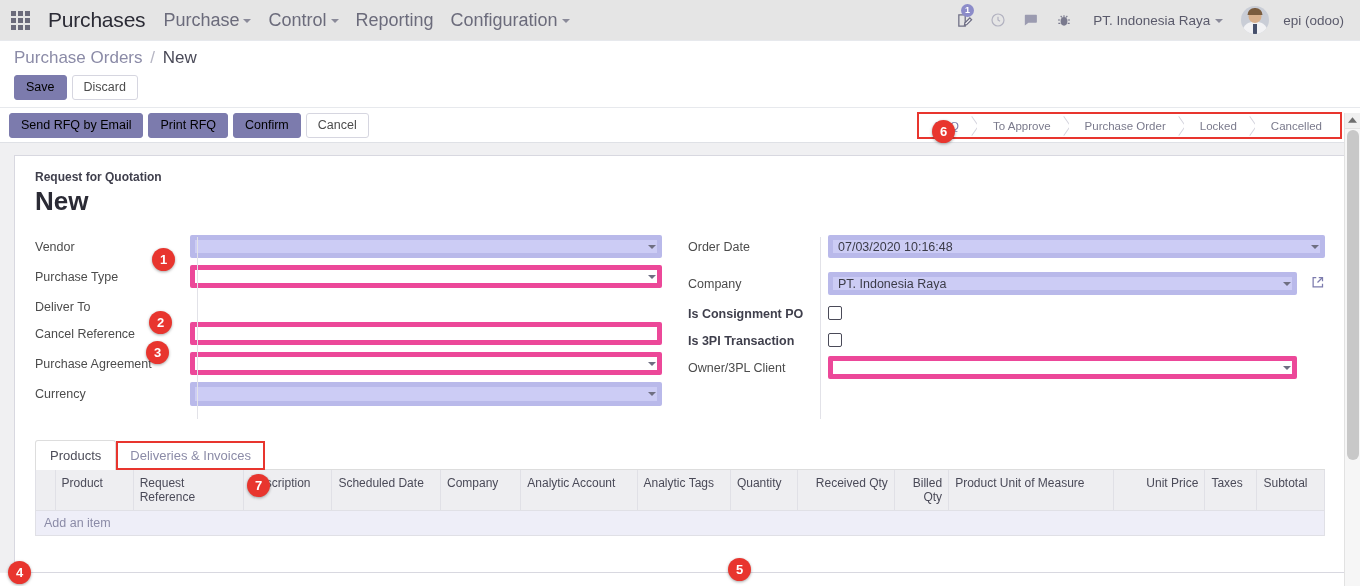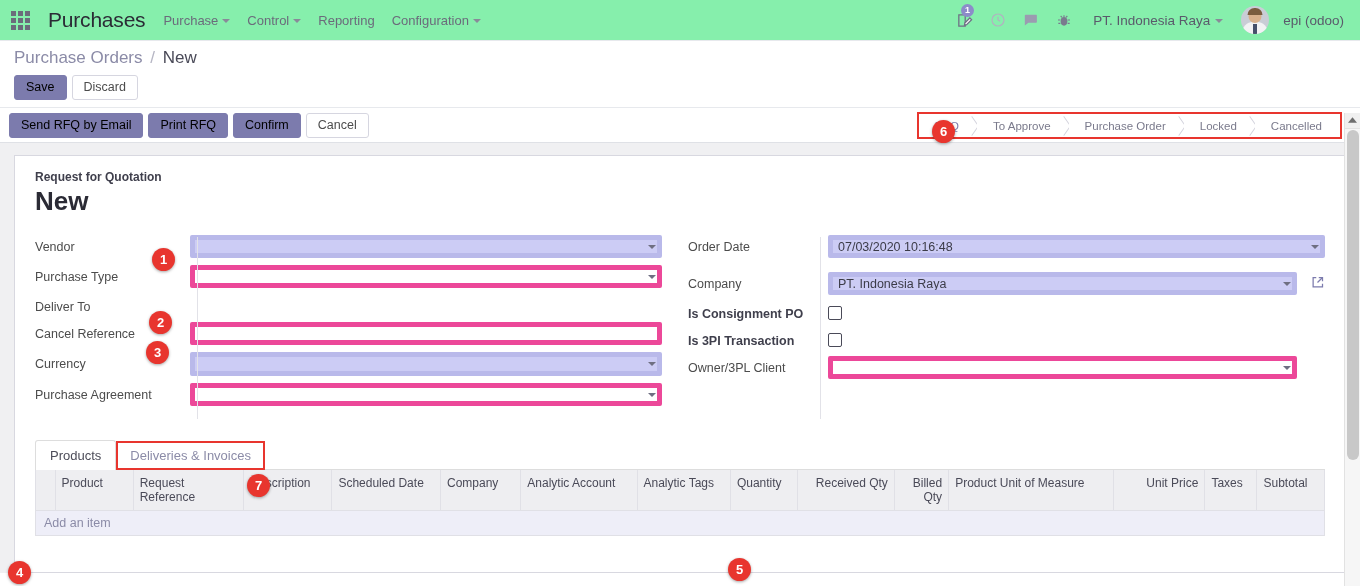--- a/index.html
+++ b/index.html
@@ -10,36 +10,36 @@
     background: #fff;
     font-family: "Liberation Sans", sans-serif;
     font-size: 13px;
     color: #4c4c4c;
   }
   #app { position: relative; width: 1360px; height: 586px; background: #fff; }
 
   
   .navbar {
     height: 41px; width: 100%;
-    background: #86efac;
+    background: #e5e5e5;
     border-bottom: 1px solid #e7e9ed;
     display: flex; align-items: center;
     padding: 0 10px 0 6px;
     position: relative;
   }
   .apps-grid { width: 26px; height: 26px; display: flex; flex-wrap: wrap;
     align-content: center; justify-content: center; gap: 2px; cursor: pointer; padding-left:2px;}
   .apps-grid span { width: 5px; height: 5px; background: #6b6b7b; display:block; }
   .brand {
     font-size: 21px; color: #2b2b35; margin-left: 16px; margin-right: 18px;
     font-weight: 400; letter-spacing: -0.2px;
   }
   .menu-items { display: flex; align-items: center; gap: 17px; }
   .menu-item {
-    font-size: 13px; color: #6b6b7b; cursor: pointer; white-space: nowrap;
+    font-size: 18px; color: #6b6b7b; cursor: pointer; white-space: nowrap;
     display: flex; align-items: center; gap: 4px;
   }
   .caret {
     width: 0; height: 0; border-left: 4px solid transparent;
     border-right: 4px solid transparent; border-top: 4px solid #8a8a99;
     display: inline-block; margin-top: 2px;
   }
   .nav-right {
     margin-left: auto; display: flex; align-items: center; gap: 14px;
     padding-right: 6px;
@@ -339,31 +339,31 @@
           </div>
 
           <div class="frow">
             <div class="flabel">Cancel Reference</div>
             <div class="fctl">
               <input class="fld" value="" style="">
             </div>
           </div>
 
           <div class="frow">
+            <div class="flabel">Purchase Agreement</div>
+            <div class="fctl">
+              <input class="fld" value="" style="">
+              <i class="dd-caret"></i>
+            </div>
+          </div>
+
+          <div class="frow">
             <div class="flabel">Currency</div>
             <div class="fctl">
               <input class="fld highlight tall" value="" style="">
-              <i class="dd-caret"></i>
-            </div>
-          </div>
-
-          <div class="frow">
-            <div class="flabel">Purchase Agreement</div>
-            <div class="fctl">
-              <input class="fld" value="" style="">
               <i class="dd-caret"></i>
             </div>
           </div>
 
         </div>
 
         <div class="form-col right">
 
           <div class="frow">
             <div class="flabel">Order Date</div>

